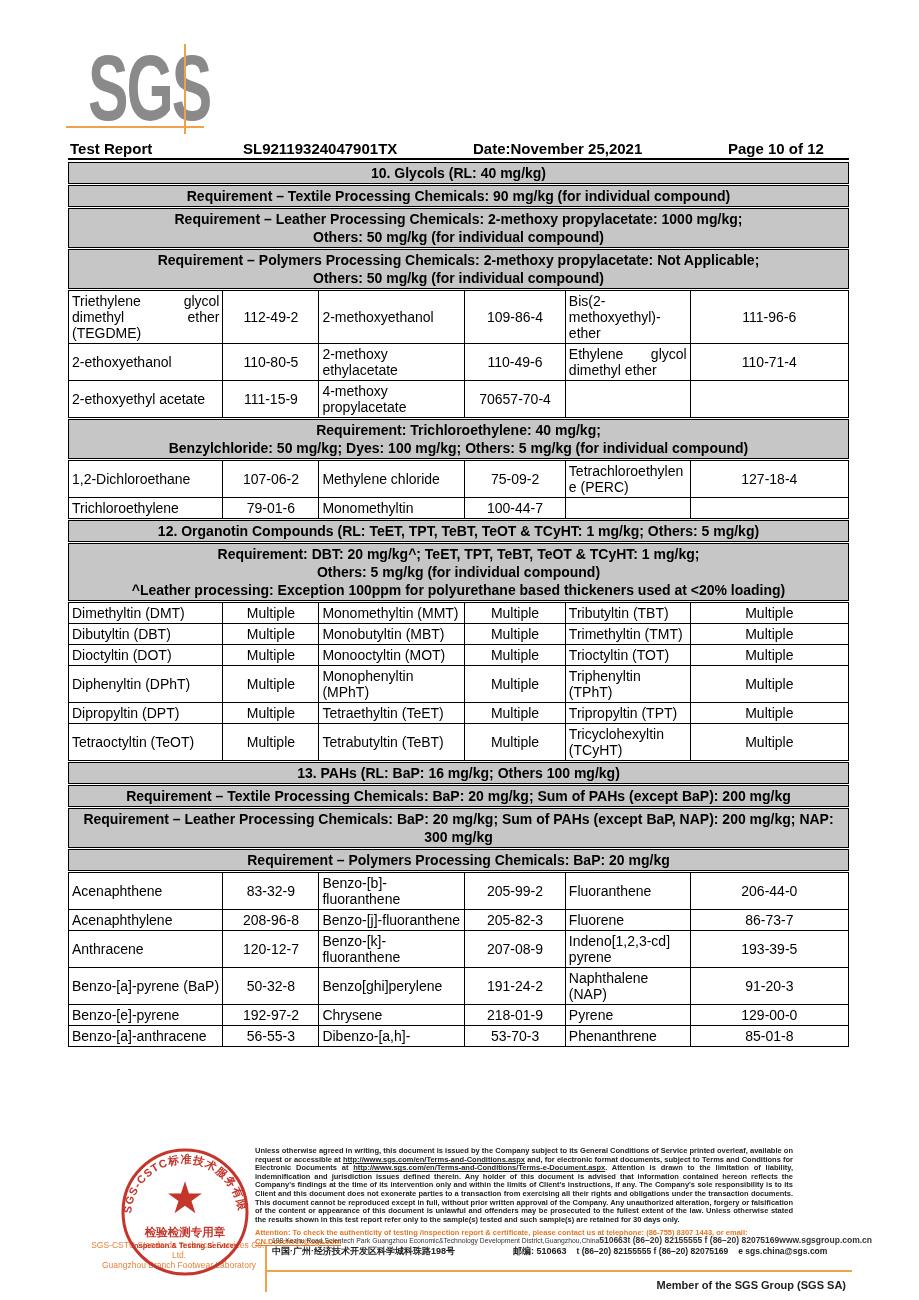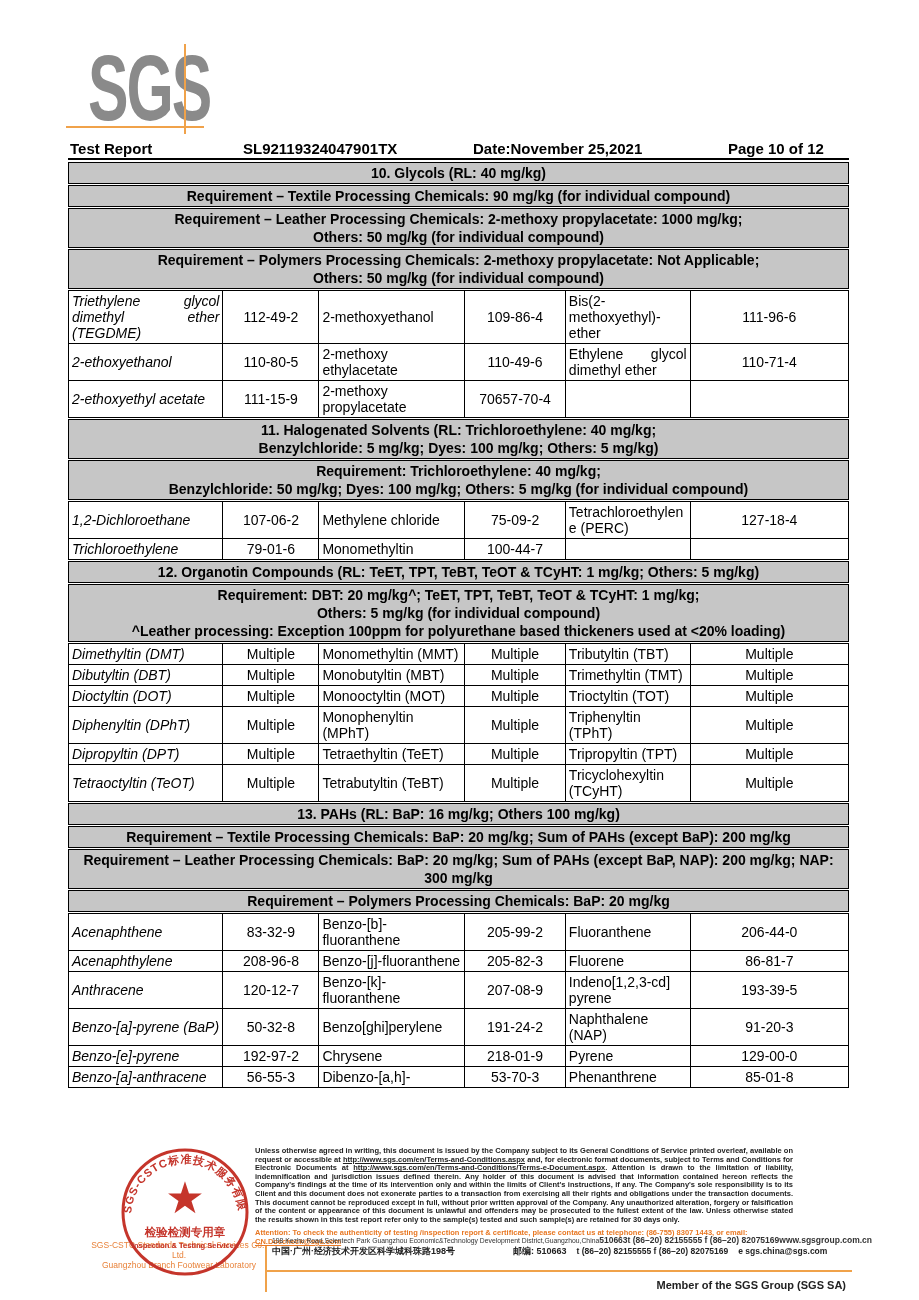--- a/index.html
+++ b/index.html
@@ -21,21 +21,21 @@
   
   .doc { position:absolute; left:68px; top:162px; width:781px; }
   .hdr-row { border:1px solid #000; background:#c6c6c6; font-weight:bold; text-align:center;
              font-size:14px; line-height:18px; padding:1px 4px; white-space:pre-line; margin-top:1px; }
   .doc > :first-child { margin-top:0; }
   table.data { border-collapse:collapse; width:100%; table-layout:fixed; margin-top:1px; }
   table.data td { border:1px solid #000; font-size:14px; line-height:16px; padding:2px 3px; vertical-align:middle;
                   overflow:hidden; word-wrap:break-word; }
   table.data td.name-cell { text-align:justify; }
   table.data td.cas-cell  { text-align:center; }
-  table.data td:nth-child(1){width:19.8%;font-style:italic;} table.data td:nth-child(2){width:12.3%;}
+  table.data td:nth-child(1){width:19.8%;} table.data td:nth-child(2){width:12.3%;}
   table.data td:nth-child(3){width:18.7%;} table.data td:nth-child(4){width:12.9%;margin-left:8px;}
   table.data td:nth-child(5){width:16.0%;} table.data td:nth-child(6){width:20.3%;}
 
   
   .footer { position:absolute; left:0; top:1143px; width:919px; height:157px; }
   .stamp { position:absolute; left:118px; top:2px; z-index:2; }
   .company-lines { position:absolute; left:86px; top:97px; width:186px; z-index:1; color:#e8823a;
                    font-size:8.5px; line-height:10px; text-align:center; }
   .disclaimer { position:absolute; left:255px; top:4px; width:538px; font-size:7.5px; line-height:8.6px;
                 color:#222; text-align:justify; font-weight:bold; }
@@ -95,30 +95,28 @@
             <td class="name-cell">2-ethoxyethanol</td>
             <td class="cas-cell">110-80-5</td>
             <td class="name-cell">2-methoxy ethylacetate</td>
             <td class="cas-cell">110-49-6</td>
             <td class="name-cell">Ethylene glycol dimethyl ether</td>
             <td class="cas-cell">110-71-4</td>
           </tr>
           <tr>
             <td class="name-cell">2-ethoxyethyl acetate</td>
             <td class="cas-cell">111-15-9</td>
-            <td class="name-cell">2-methoxy propylacetate</td>
+            <td class="name-cell">4-methoxy propylacetate</td>
             <td class="cas-cell">70657-70-4</td>
             <td class="name-cell"></td>
             <td class="cas-cell"></td>
           </tr>
         </tbody>
       </table>
 
-    <div class="hdr-row">11. Halogenated Solvents (RL: Trichloroethylene: 40 mg/kg;
-Benzylchloride: 5 mg/kg; Dyes: 100 mg/kg; Others: 5 mg/kg)</div>
     <div class="hdr-row">Requirement: Trichloroethylene: 40 mg/kg;
 Benzylchloride: 50 mg/kg; Dyes: 100 mg/kg; Others: 5 mg/kg (for individual compound)</div>
     <table class="data">
         <tbody>
           <tr>
             <td class="name-cell">1,2-Dichloroethane</td>
             <td class="cas-cell">107-06-2</td>
             <td class="name-cell">Methylene chloride</td>
             <td class="cas-cell">75-09-2</td>
             <td class="name-cell">Tetrachloroethylene (PERC)</td>
@@ -205,21 +203,21 @@
             <td class="cas-cell">205-99-2</td>
             <td class="name-cell">Fluoranthene</td>
             <td class="cas-cell">206-44-0</td>
           </tr>
           <tr>
             <td class="name-cell">Acenaphthylene</td>
             <td class="cas-cell">208-96-8</td>
             <td class="name-cell">Benzo-[j]-fluoranthene</td>
             <td class="cas-cell">205-82-3</td>
             <td class="name-cell">Fluorene</td>
-            <td class="cas-cell">86-81-7</td>
+            <td class="cas-cell">86-73-7</td>
           </tr>
           <tr>
             <td class="name-cell">Anthracene</td>
             <td class="cas-cell">120-12-7</td>
             <td class="name-cell">Benzo-[k]-fluoranthene</td>
             <td class="cas-cell">207-08-9</td>
             <td class="name-cell">Indeno[1,2,3-cd] pyrene</td>
             <td class="cas-cell">193-39-5</td>
           </tr>
           <tr>

